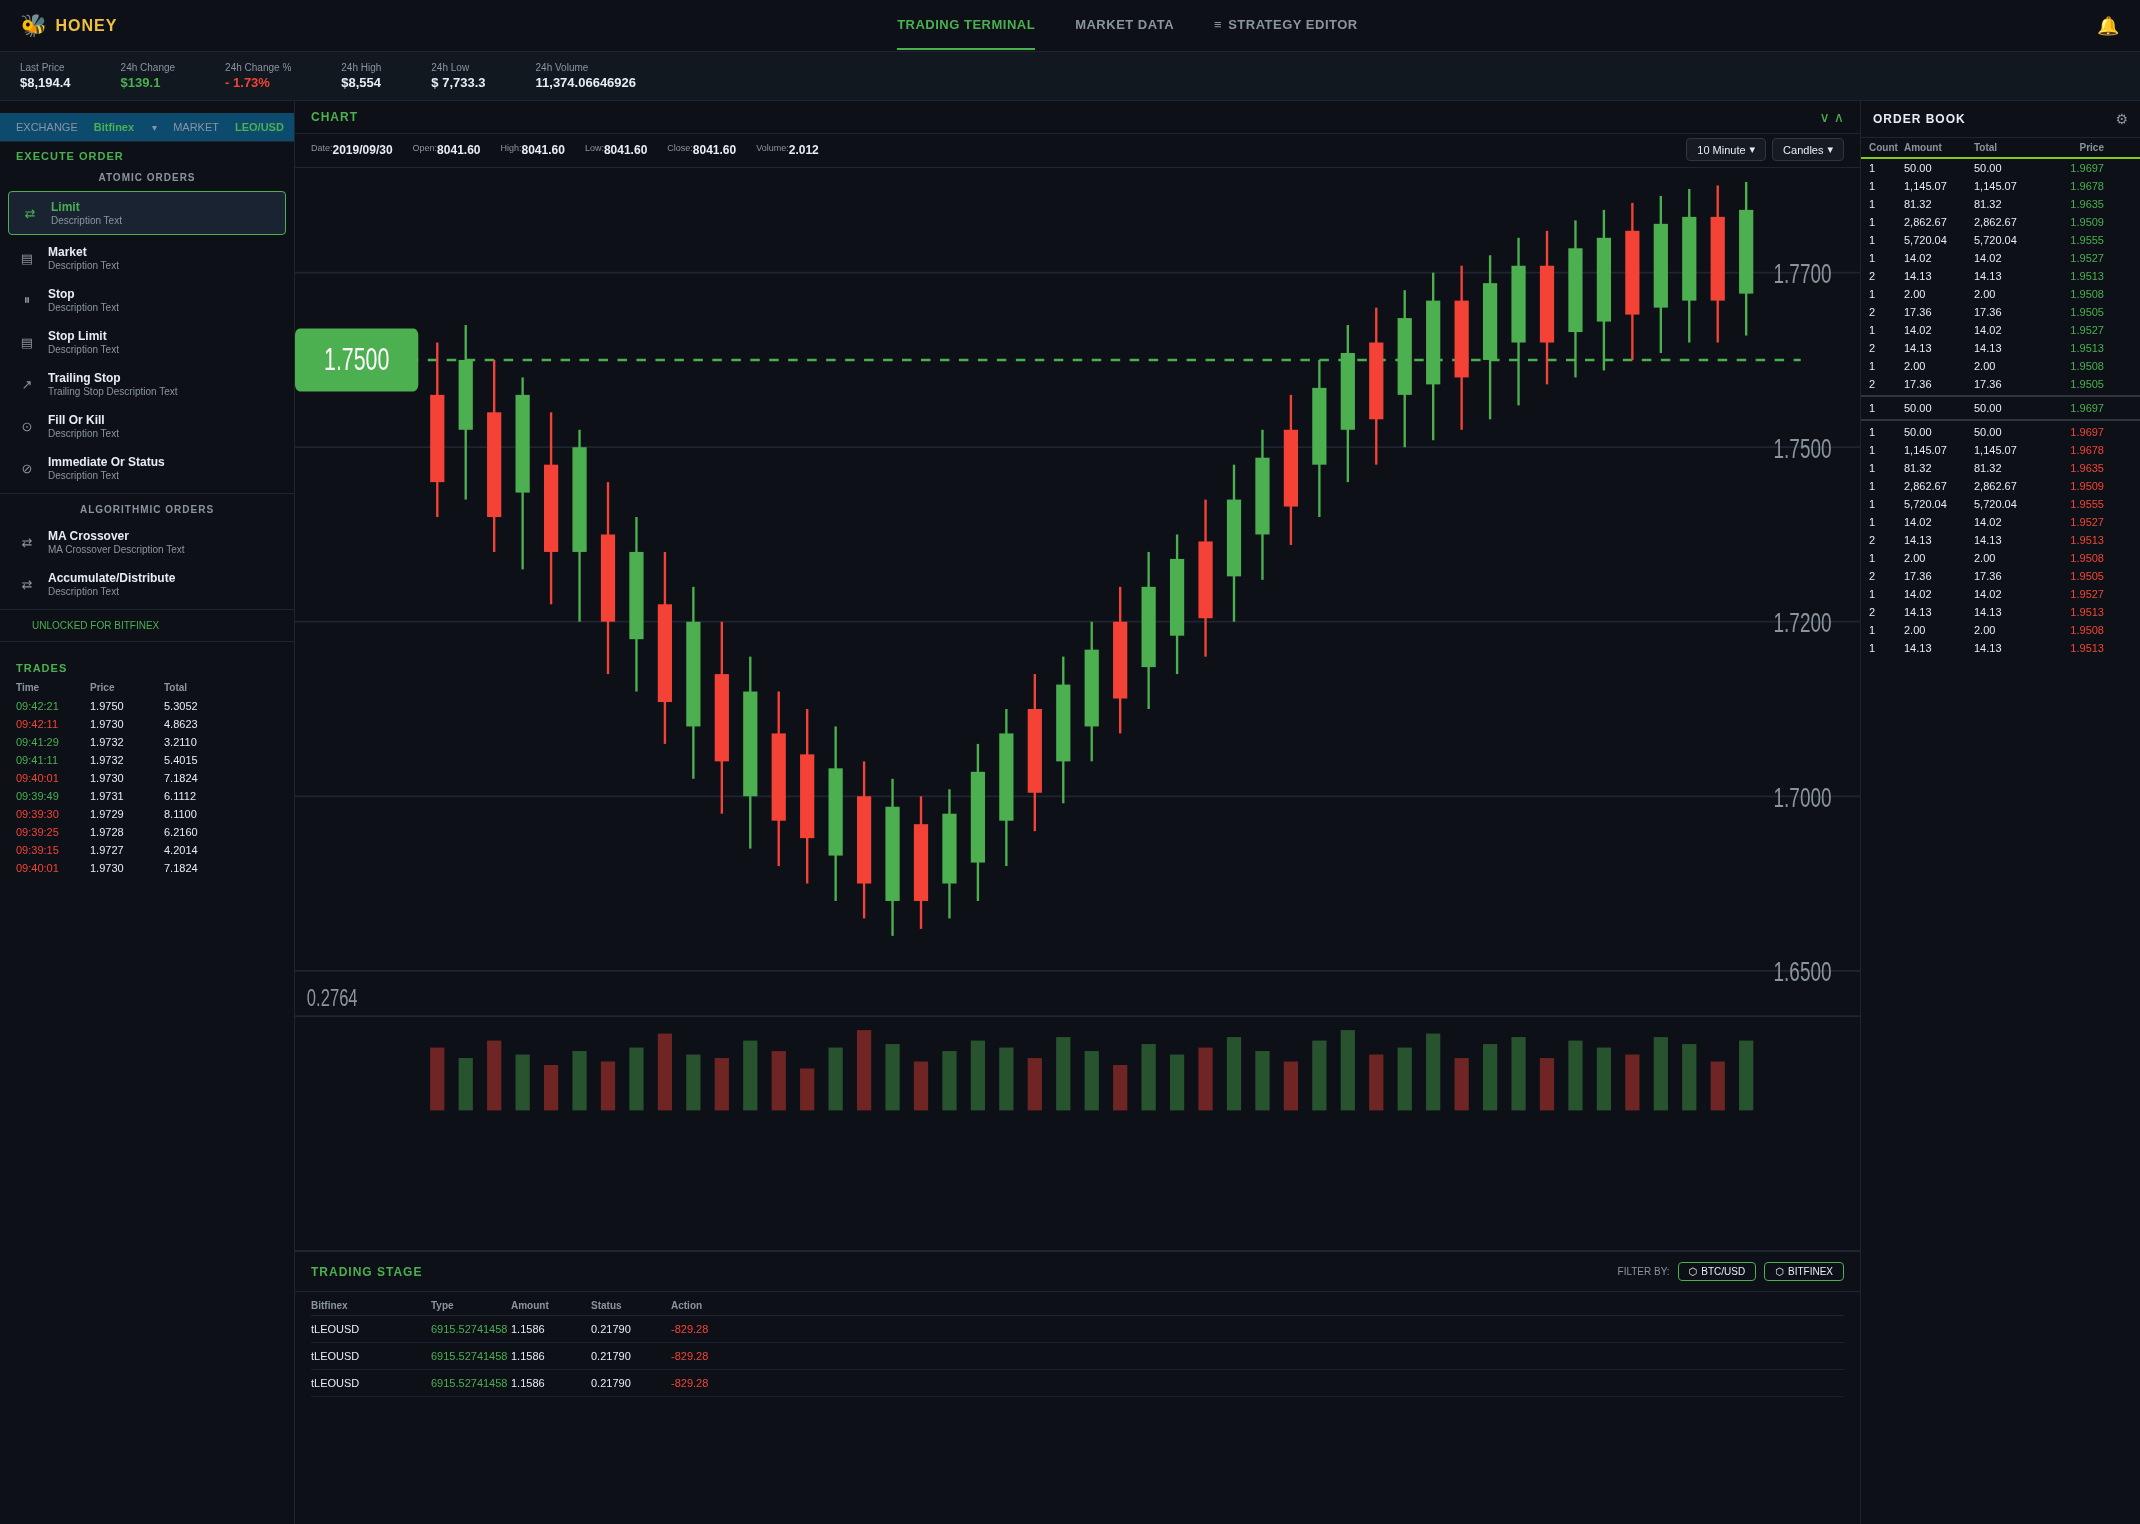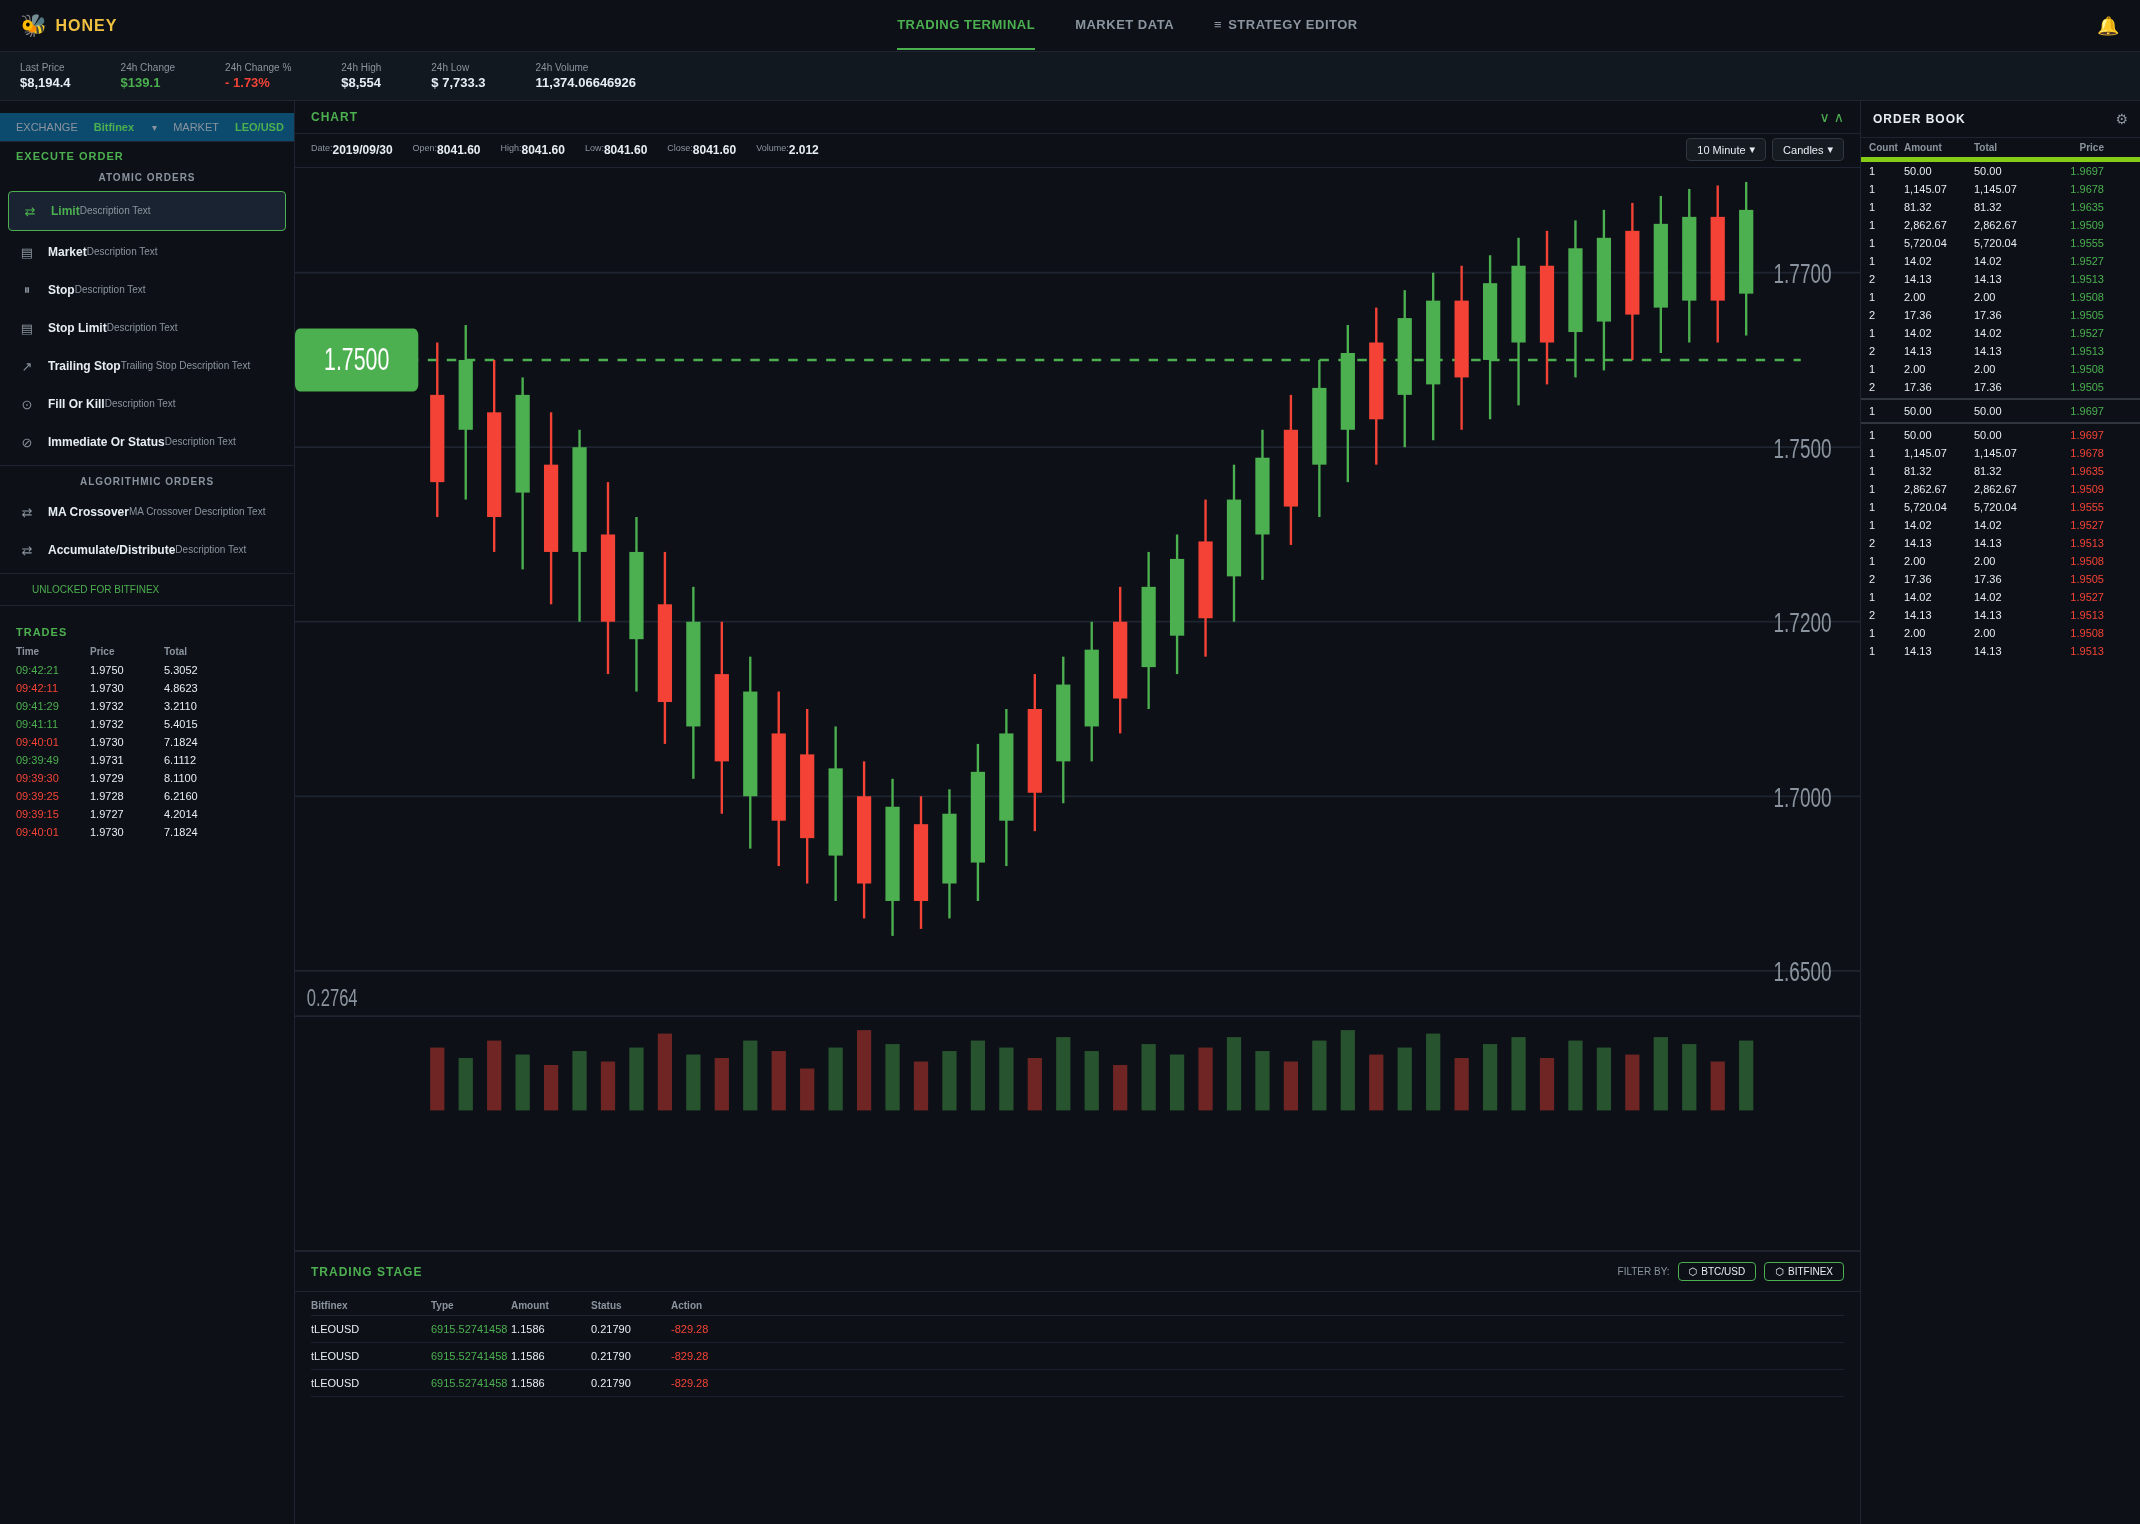--- a/index.html
+++ b/index.html
@@ -127,21 +127,21 @@
       width: 22px;
       height: 22px;
       display: flex;
       align-items: center;
       justify-content: center;
       color: #8b949e;
       font-size: 13px;
       flex-shrink: 0;
     }
     .order-item.active .order-icon { color: #4caf50; }
-    .order-text { display: flex; flex-direction: row; }
+    .order-text { display: flex; flex-direction: column; }
     .order-name { font-size: 12px; font-weight: 600; color: #e6edf3; }
     .order-item.active .order-name { color: #4caf50; }
     .order-desc { font-size: 10px; color: #8b949e; margin-top: 1px; }
     .divider { border: none; border-top: 1px solid #1e2530; margin: 4px 0; }
     
     .exchange-bar {
       background: #0c4a6e;
       border-bottom: 1px solid #1e2530;
       display: flex;
       align-items: center;
@@ -335,21 +335,21 @@
       color: #e6edf3;
       font-size: 12px;
       font-weight: 700;
       letter-spacing: 1px;
     }
     .gear-icon { margin-left: auto; color: #8b949e; font-size: 14px; cursor: pointer; }
     .ob-cols {
       display: grid;
       grid-template-columns: 35px 70px 70px 60px;
       padding: 4px 8px;
-      border-bottom: 5px solid #84cc16;
+      border-bottom: 2px solid #84cc16;
     }
     .ob-col { color: #8b949e; font-size: 10px; font-weight: 700; }
     .ob-col:last-child { text-align: right; }
     .ob-rows { overflow-y: auto; flex: 1; }
     .ob-row {
       display: grid;
       grid-template-columns: 35px 70px 70px 60px;
       padding: 3px 8px;
       align-items: center;
     }

